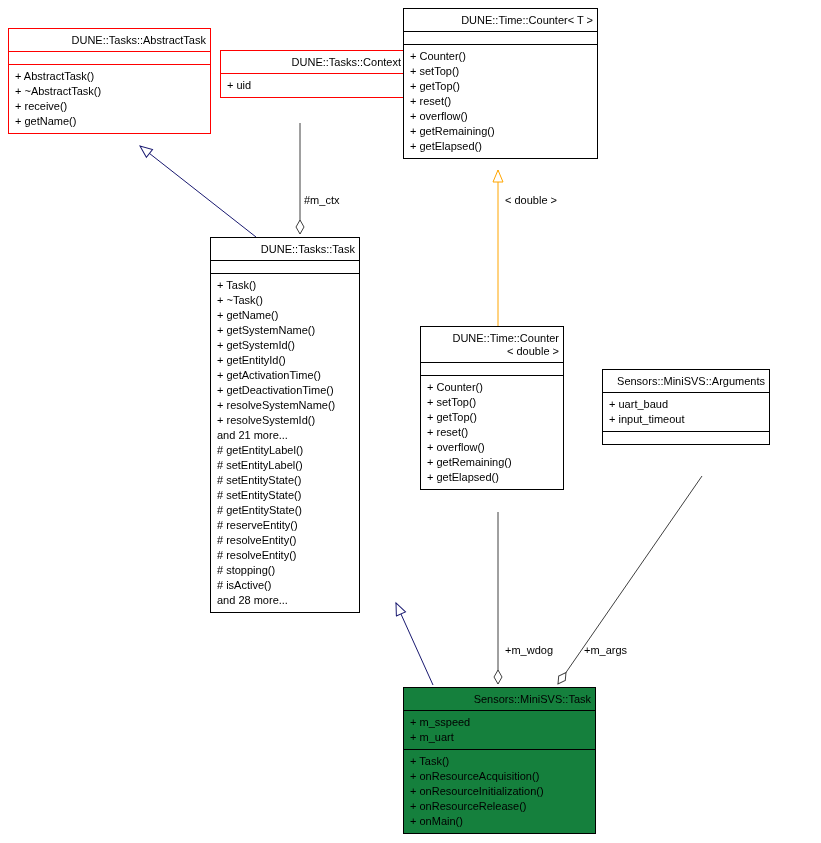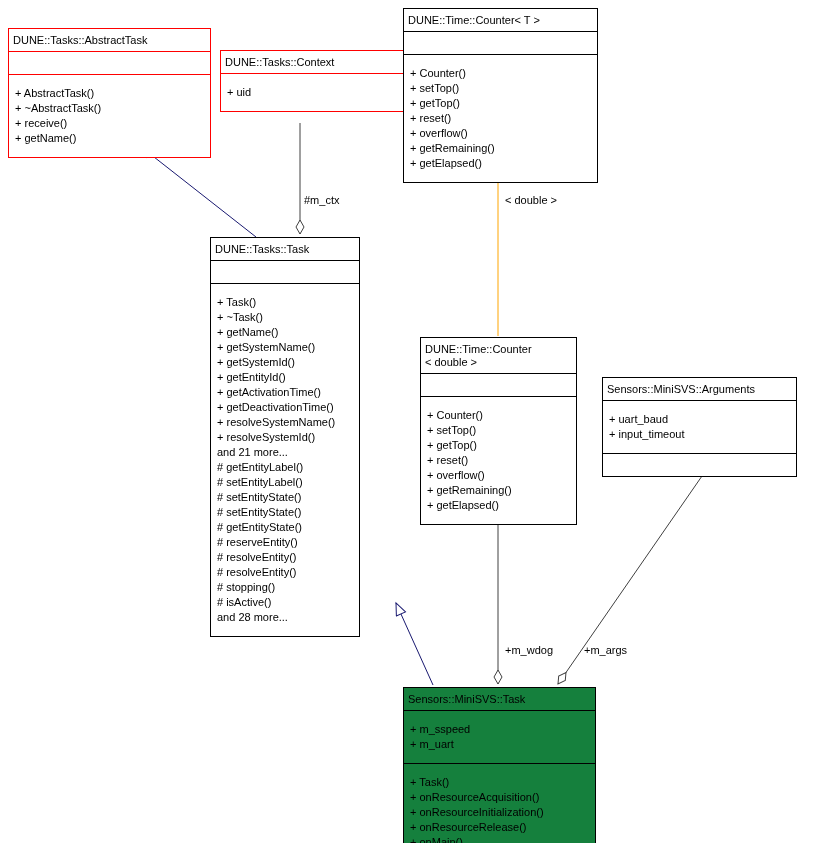--- a/index.html
+++ b/index.html
@@ -9,22 +9,22 @@
     font-family:"Liberation Sans", sans-serif; font-size:11px; color:#000;
     overflow:hidden;
   }
   .edges { position:absolute; left:0; top:0; width:821px; height:843px; pointer-events:none; }
   .class-box {
     position:absolute; background:#ffffff; --bc:#000000;
     border:1px solid var(--bc); z-index:1;
   }
   .class-box.red { --bc:#ff0000; }
   .class-box.focus { background:#15803d; }
-  .class-title { text-align:left; padding:5px 4px 4px; line-height:13px; white-space:pre-line; }
-  .class-section { border-top:1px solid var(--bc); padding:11px 6px; min-height:13px; }
+  .class-title { text-align:right; padding:5px 4px 4px; line-height:13px; white-space:pre-line; }
+  .class-section { border-top:1px solid var(--bc); padding:4px 6px; min-height:13px; }
   .member { line-height:15px; white-space:nowrap; }
   .edge-label { position:absolute; line-height:13px; z-index:2; white-space:nowrap; }
 </style>
 </head>
 <body>
 
 <div class="canvas">
 
   <svg class="edges" width="821" height="843" viewBox="0 0 821 843" xmlns="http://www.w3.org/2000/svg">
     <defs>
@@ -100,36 +100,36 @@
         <div class="member"># getEntityState()</div>
         <div class="member"># reserveEntity()</div>
         <div class="member"># resolveEntity()</div>
         <div class="member"># resolveEntity()</div>
         <div class="member"># stopping()</div>
         <div class="member"># isActive()</div>
         <div class="member">and 28 more...</div>
       </div>
   </div>
 
-  <div class="class-box" style="left:420px;top:337px;width:157px">
+  <div class="class-box" style="left:420px;top:326px;width:144px">
     <div class="class-title">DUNE::Time::Counter
 &lt; double &gt;</div>
     <div class="class-section"></div>
     <div class="class-section">
         <div class="member">+ Counter()</div>
         <div class="member">+ setTop()</div>
         <div class="member">+ getTop()</div>
         <div class="member">+ reset()</div>
         <div class="member">+ overflow()</div>
         <div class="member">+ getRemaining()</div>
         <div class="member">+ getElapsed()</div>
       </div>
   </div>
 
-  <div class="class-box" style="left:602px;top:377px;width:195px">
+  <div class="class-box" style="left:602px;top:369px;width:168px">
     <div class="class-title">Sensors::MiniSVS::Arguments</div>
     <div class="class-section">
         <div class="member">+ uart_baud</div>
         <div class="member">+ input_timeout</div>
       </div>
     <div class="class-section"></div>
   </div>
 
   <div class="class-box focus" style="left:403px;top:687px;width:193px">
     <div class="class-title">Sensors::MiniSVS::Task</div>

